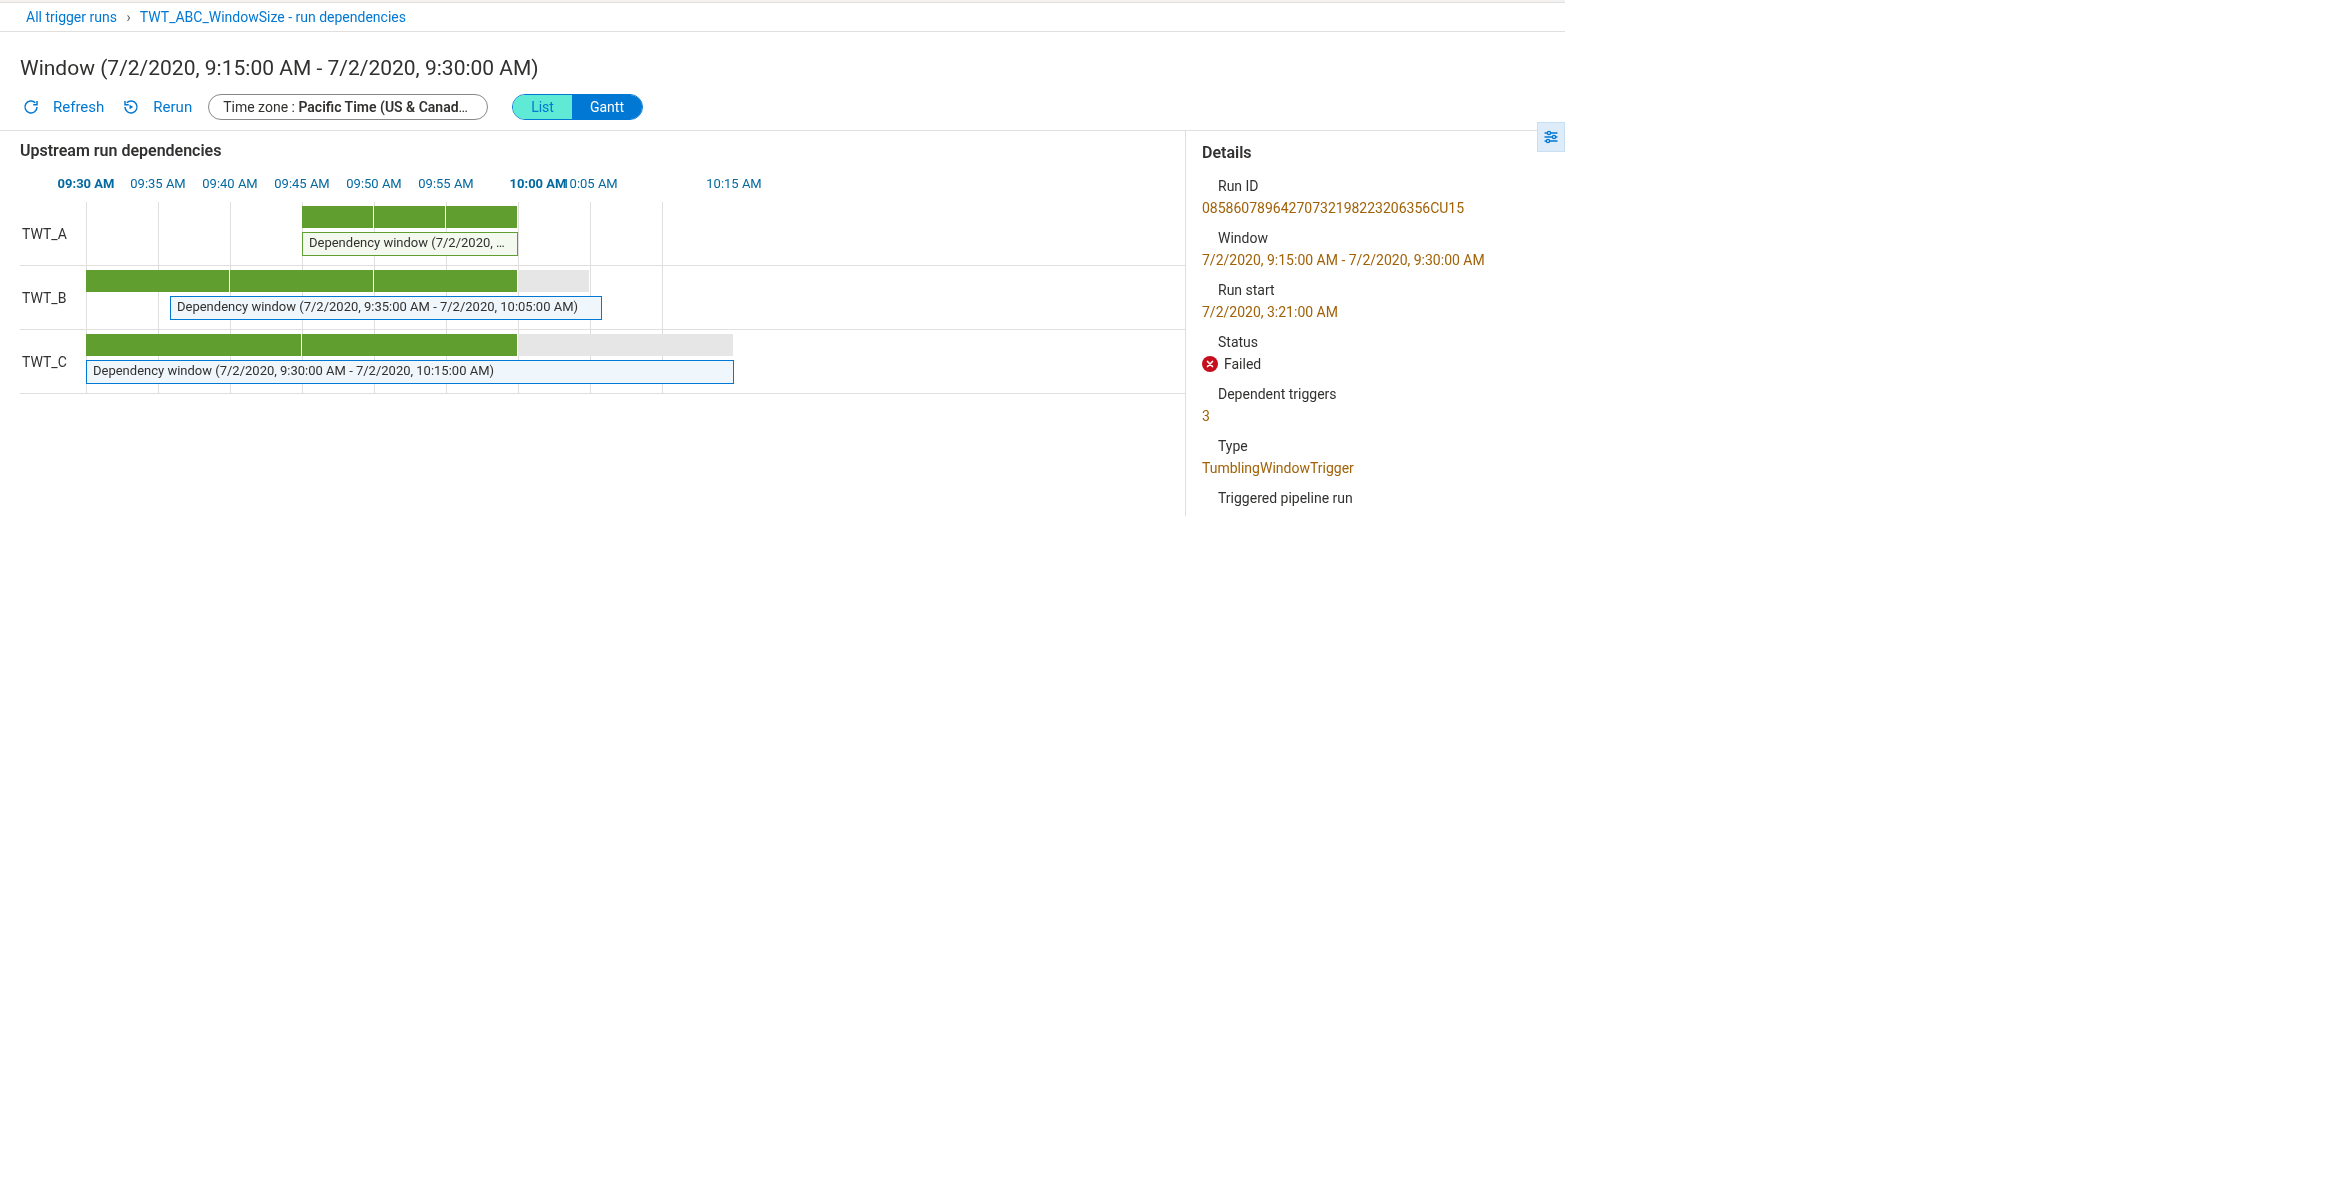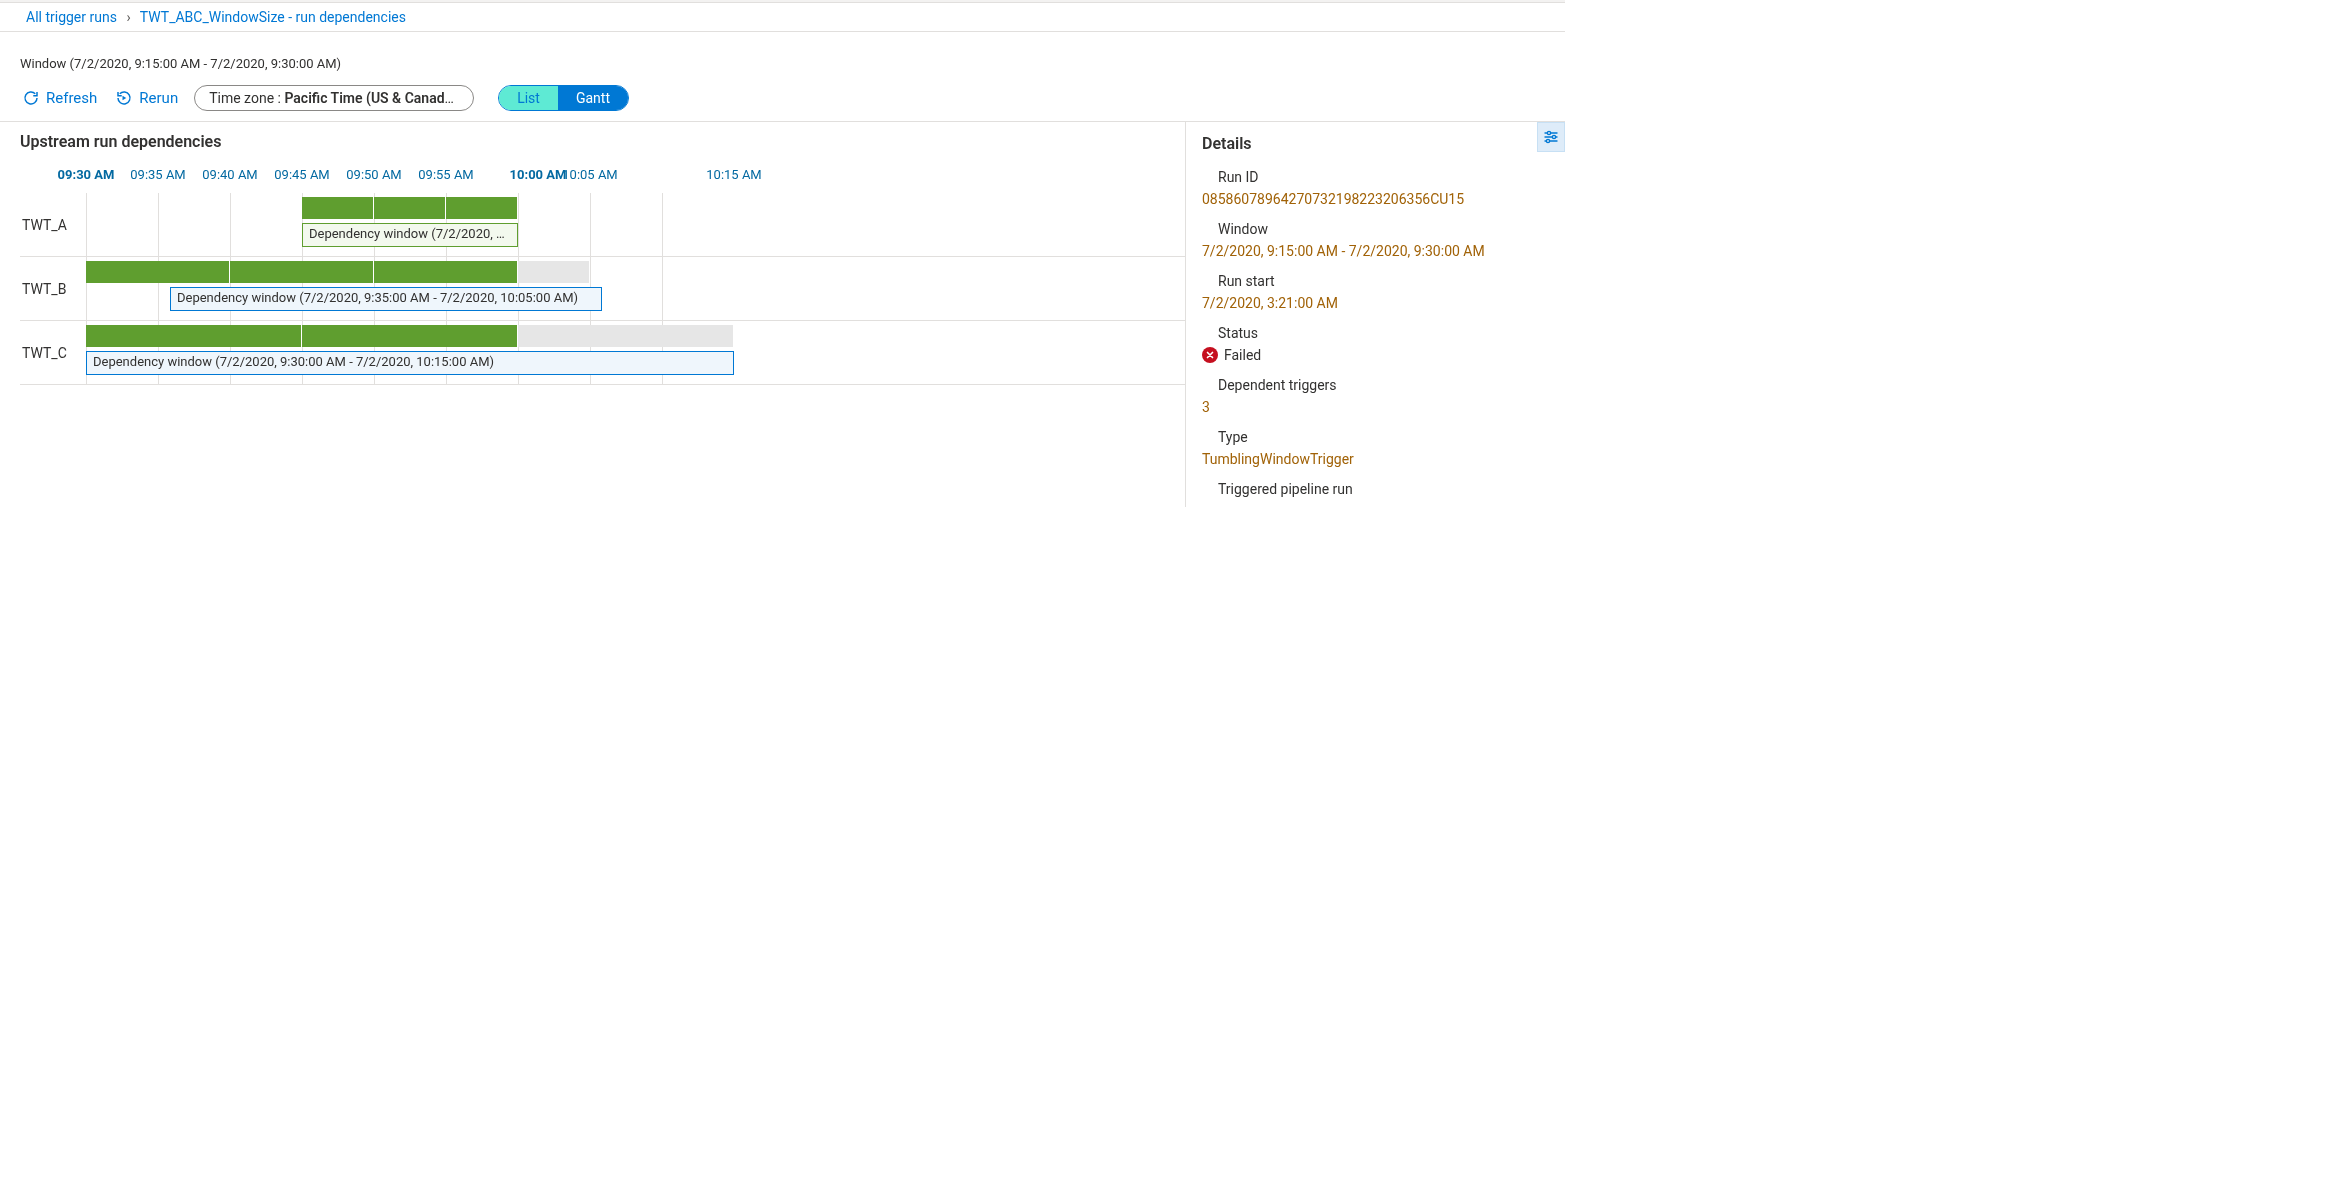--- a/index.html
+++ b/index.html
@@ -32,31 +32,31 @@
     font-weight: 600;
     color: #323130;
   }
   .status-icon-fail {
     width: 18px; height: 18px; display: inline-flex; align-items:center; justify-content:center;
     background: #c50f1f; border-radius: 50%; color:#fff; font-weight:700; font-size: 12px;
     line-height: 1;
   }
   .window-sub {
     margin-top: 10px;
-    font-size: 13px;
+    font-size: 21px;
     color: #323130;
   }
 
   .toolbar {
     display: flex; align-items: center; gap: 14px;
     margin-top: 14px;
     padding-bottom: 10px;
   }
   .tool-btn {
-    display: inline-flex; align-items: center; gap: 6px;
+    display: inline-flex; align-items: center; gap: 13px;
     color: #0078d4; font-size: 15px; cursor: pointer;
     padding: 4px 2px;
   }
   .tool-btn svg { width: 18px; height: 18px; }
   .tz-pill {
     border: 1px solid #8a8886;
     border-radius: 14px;
     padding: 4px 14px;
     font-size: 14px;
     color: #323130;

